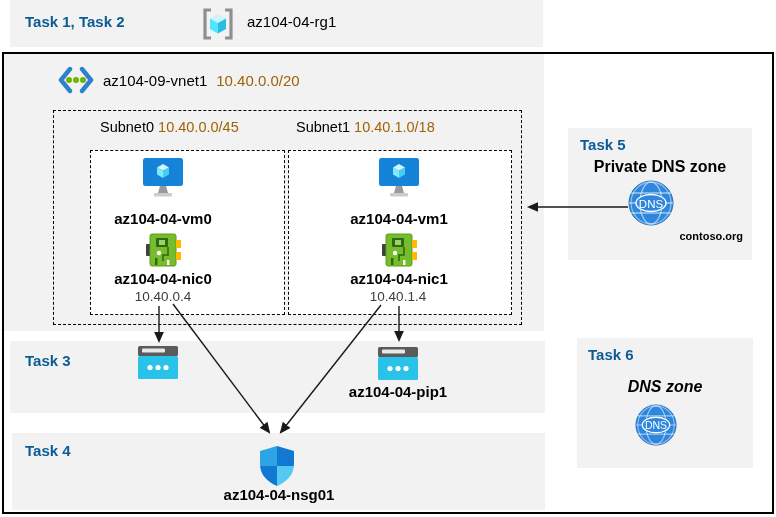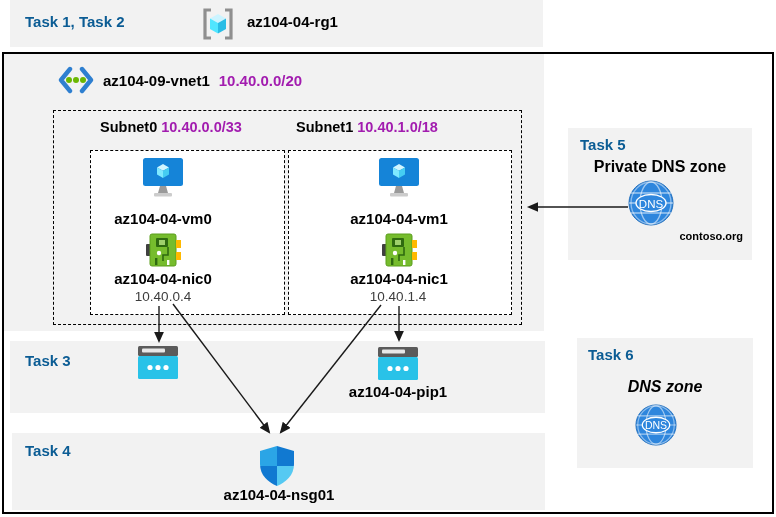--- a/index.html
+++ b/index.html
@@ -3,22 +3,22 @@
 <meta charset="utf-8">
 <style>
   html,body{margin:0;padding:0;}
   body{
     width:776px;height:517px;position:relative;background:#ffffff;
     font-family:"Liberation Sans",sans-serif;color:#000;overflow:hidden;
   }
   .abs{position:absolute;}
   .band{position:absolute;background:#f2f2f2;}
   .tasklabel{position:absolute;font-weight:700;font-size:15px;color:#0b5c94;white-space:nowrap;}
-  .bname{font-weight:700;font-size:15px;color:#000;white-space:nowrap;}
-  .muted{font-weight:700;font-size:15px;color:#a21caf;white-space:nowrap;}
+  .bname{font-weight:400;font-size:15px;color:#000;white-space:nowrap;}
+  .muted{font-weight:400;font-size:15px;color:#a16207;white-space:nowrap;}
   .main-box{position:absolute;left:2px;top:52px;width:772px;height:462px;
     border:2px solid #000;box-sizing:border-box;background:#fff;}
   .vnet-bg{position:absolute;left:4px;top:54px;width:540px;height:277px;background:#f2f2f2;}
   .vnet-header{position:absolute;left:58px;top:64px;height:32px;display:flex;align-items:center;gap:9px;}
   .wrapper{position:absolute;left:53px;top:110px;width:469px;height:215px;
     border:1px dashed #000;box-sizing:border-box;}
   .subnet-box{position:absolute;top:150px;height:165px;border:1px dashed #000;
     box-sizing:border-box;background:#ffffff;}
   .subnet-label{position:absolute;top:119px;font-size:14.5px;white-space:nowrap;}
   .subnet-label .bname{font-size:14.5px;}
@@ -62,21 +62,21 @@
     </svg>
   </span>
   <span class="bname">az104-09-vnet1</span>
   <span class="muted">10.40.0.0/20</span>
 </div>
 
 <div class="wrapper"></div>
 
 <div class="subnet-label" style="left:100px;">
   <span class="bname">Subnet0</span>
-  <span class="muted">10.40.0.0/33</span>
+  <span class="muted">10.40.0.0/45</span>
 </div>
 <div class="subnet-box" style="left:90px;width:195px;"></div>
 
 <div class="abs" style="left:141px;top:158px;">
   <svg width="44" height="41" viewBox="0 0 44 41">
     <rect x="2" y="0" width="40" height="28" rx="2.5" fill="#1584d8"></rect>
     <polygon points="22,6 28,9.4 22,12.8 16,9.4" fill="#d1f6ff"></polygon>
     <polygon points="16,9.4 22,12.8 22,20 16,16.6" fill="#7fe9ff"></polygon>
     <polygon points="28,9.4 22,12.8 22,20 28,16.6" fill="#45cdf2"></polygon>
     <polygon points="19,28 25,28 27,35 17,35" fill="#9a9a9a"></polygon>

